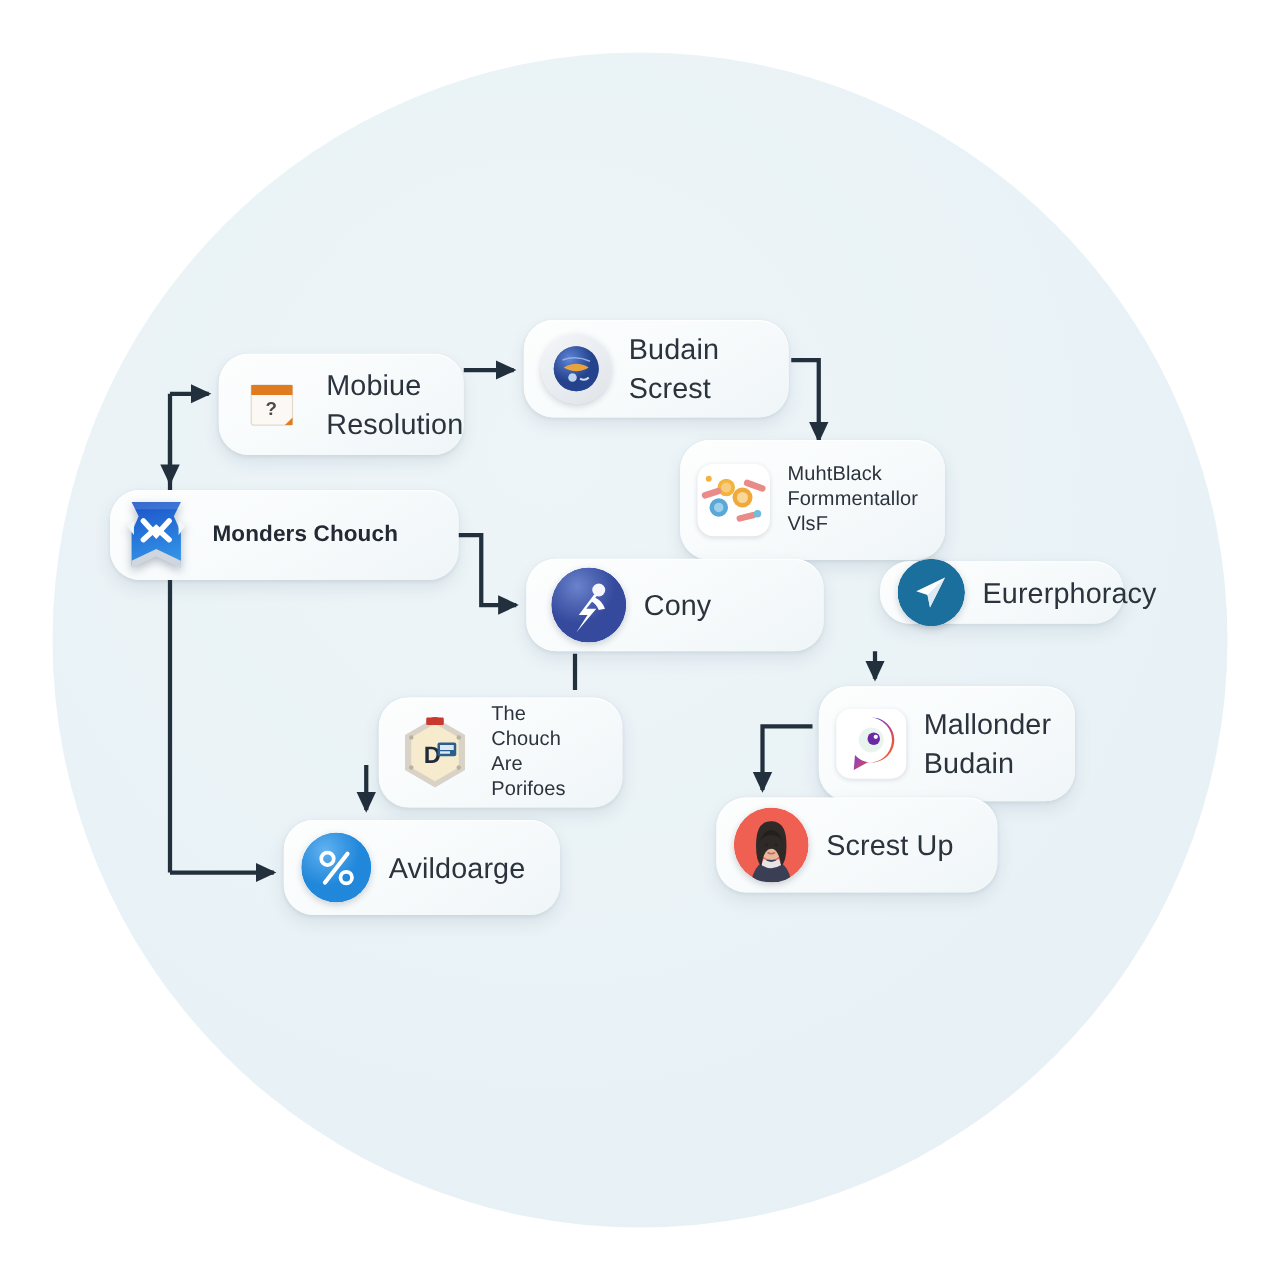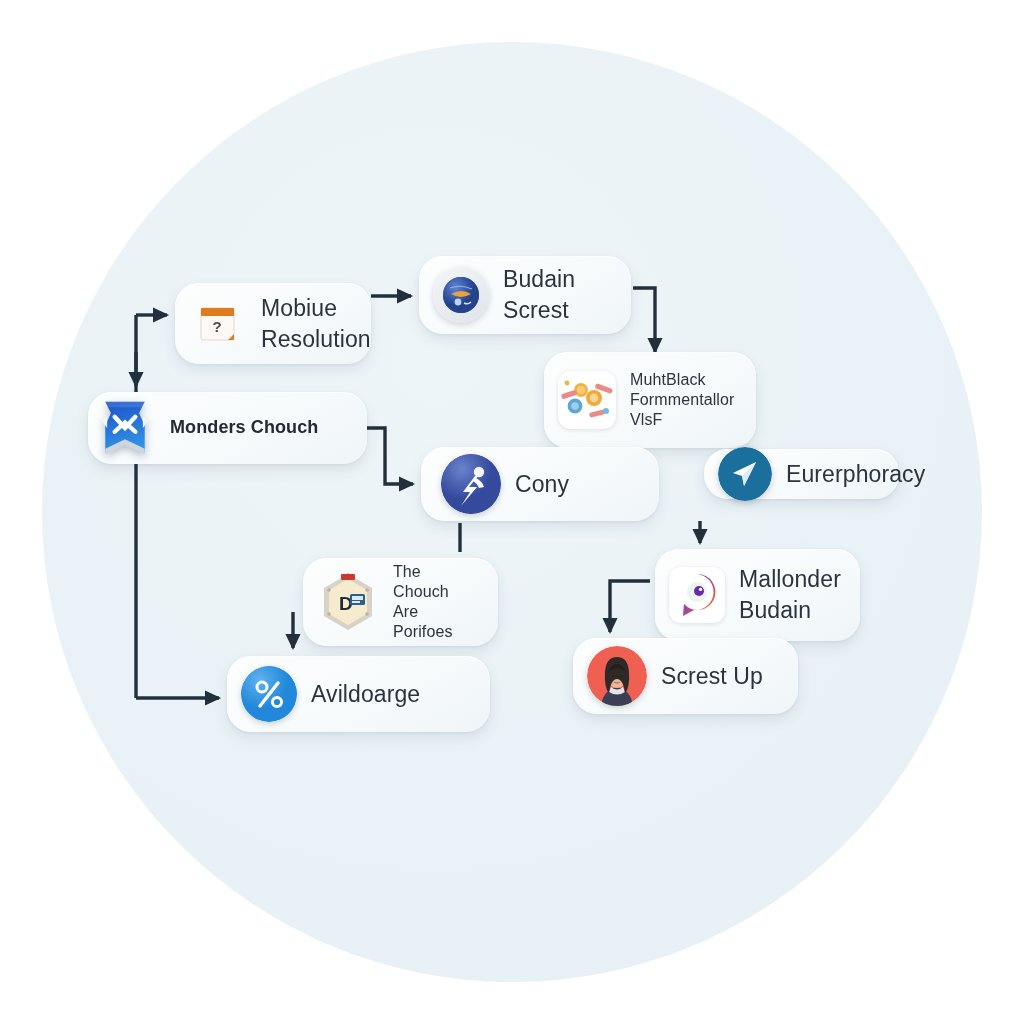--- a/index.html
+++ b/index.html
@@ -92,21 +92,21 @@
 
   
   #n-mobiue      { left:175px; top:283px; width:196px; height:81px; }
   #n-budain      { left:419px; top:256px; width:212px; height:78px; }
   #n-muht        { left:500px; top:352px; width:212px; height:96px;margin-left:44px; }
   #n-monders     { left:88px;  top:392px; width:279px; height:72px; }
   #n-cony        { left:421px; top:447px; width:238px; height:74px;padding-left:20px; }
   #n-eurer       { left:704px; top:449px; width:195px; height:50px; }
   #n-gebries     { left:303px; top:558px; width:195px; height:88px; }
   #n-mallonder   { left:655px; top:549px; width:205px; height:92px; }
-  #n-avildoarge  { left:227px; top:656px; width:263px; height:76px; }
+  #n-avildoarge  { left:227px; top:656px; width:221px; height:76px; }
   #n-fodaw       { left:573px; top:638px; width:225px; height:76px; }
 </style>
 </head>
 <body>
 
 <div id="stage">
 
   <div id="bg-circle"></div>
 
   <svg id="connectors" viewBox="0 0 1024 1024" xmlns="http://www.w3.org/2000/svg">

